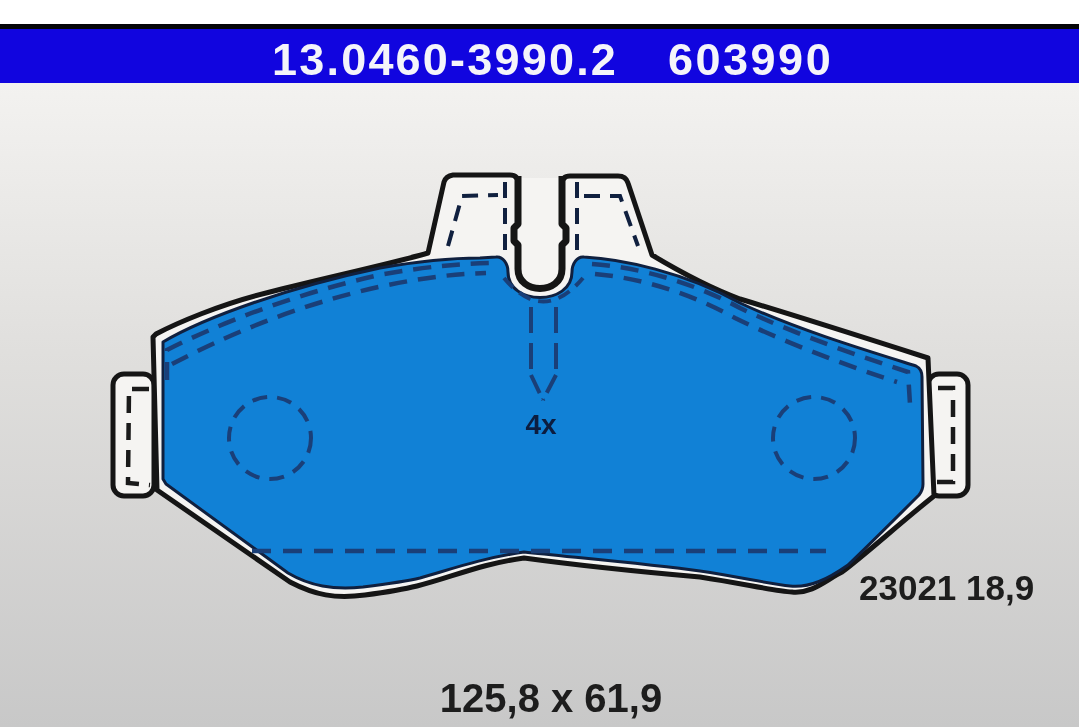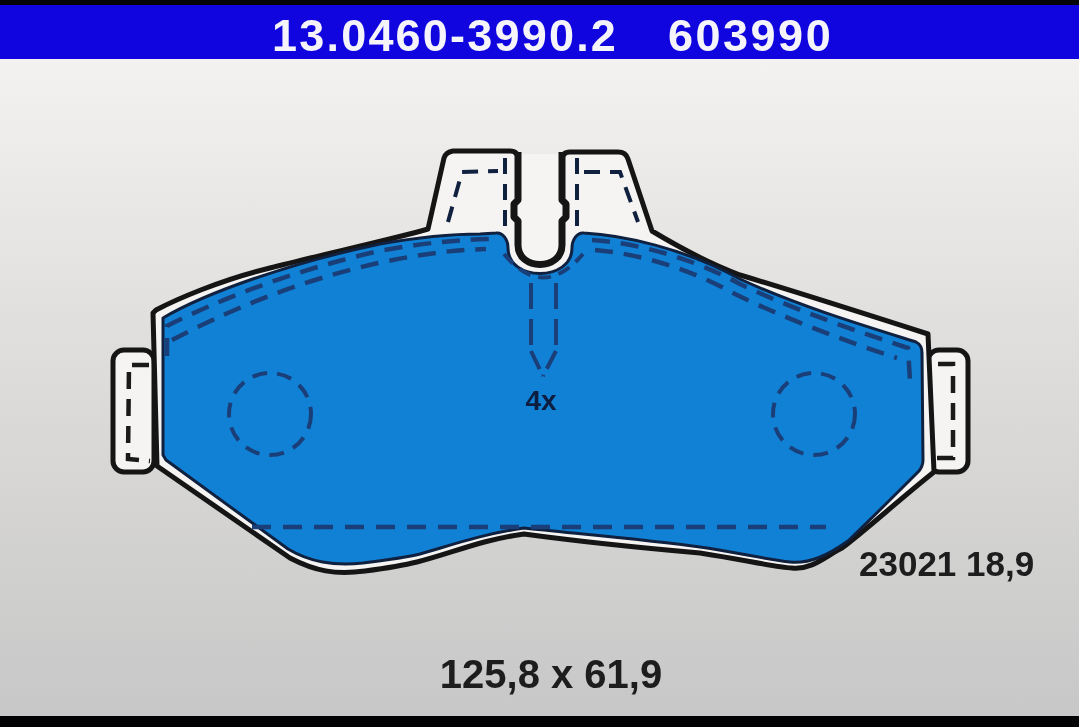--- a/index.html
+++ b/index.html
@@ -1,18 +1,18 @@
 <!DOCTYPE html>
 <html><head>
 <meta charset="utf-8">
 <style>
   html,body{margin:0;padding:0;}
   body{width:1079px;height:727px;overflow:hidden;font-family:"Liberation Sans",sans-serif;}
   .stage{position:relative;width:1079px;height:547px;
-    background:linear-gradient(180deg,#f3f2f0 60px,#e3e2e0 300px,#c9c9c9 715px);}
+    background:linear-gradient(180deg,#f3f2f0 60px,#e3e2e0 300px,#c9c9c9 715px);margin-top:24px;}
 </style>
 </head>
 <body>
 <div class="stage">
 <svg width="1079" height="727" viewBox="0 0 1079 727" xmlns="http://www.w3.org/2000/svg">
 
   <defs>
     <linearGradient id="bg" x1="0" y1="0" x2="0" y2="1">
       <stop offset="0.08" stop-color="#f3f2f0"></stop>
       <stop offset="0.45" stop-color="#e0dfdd"></stop>

